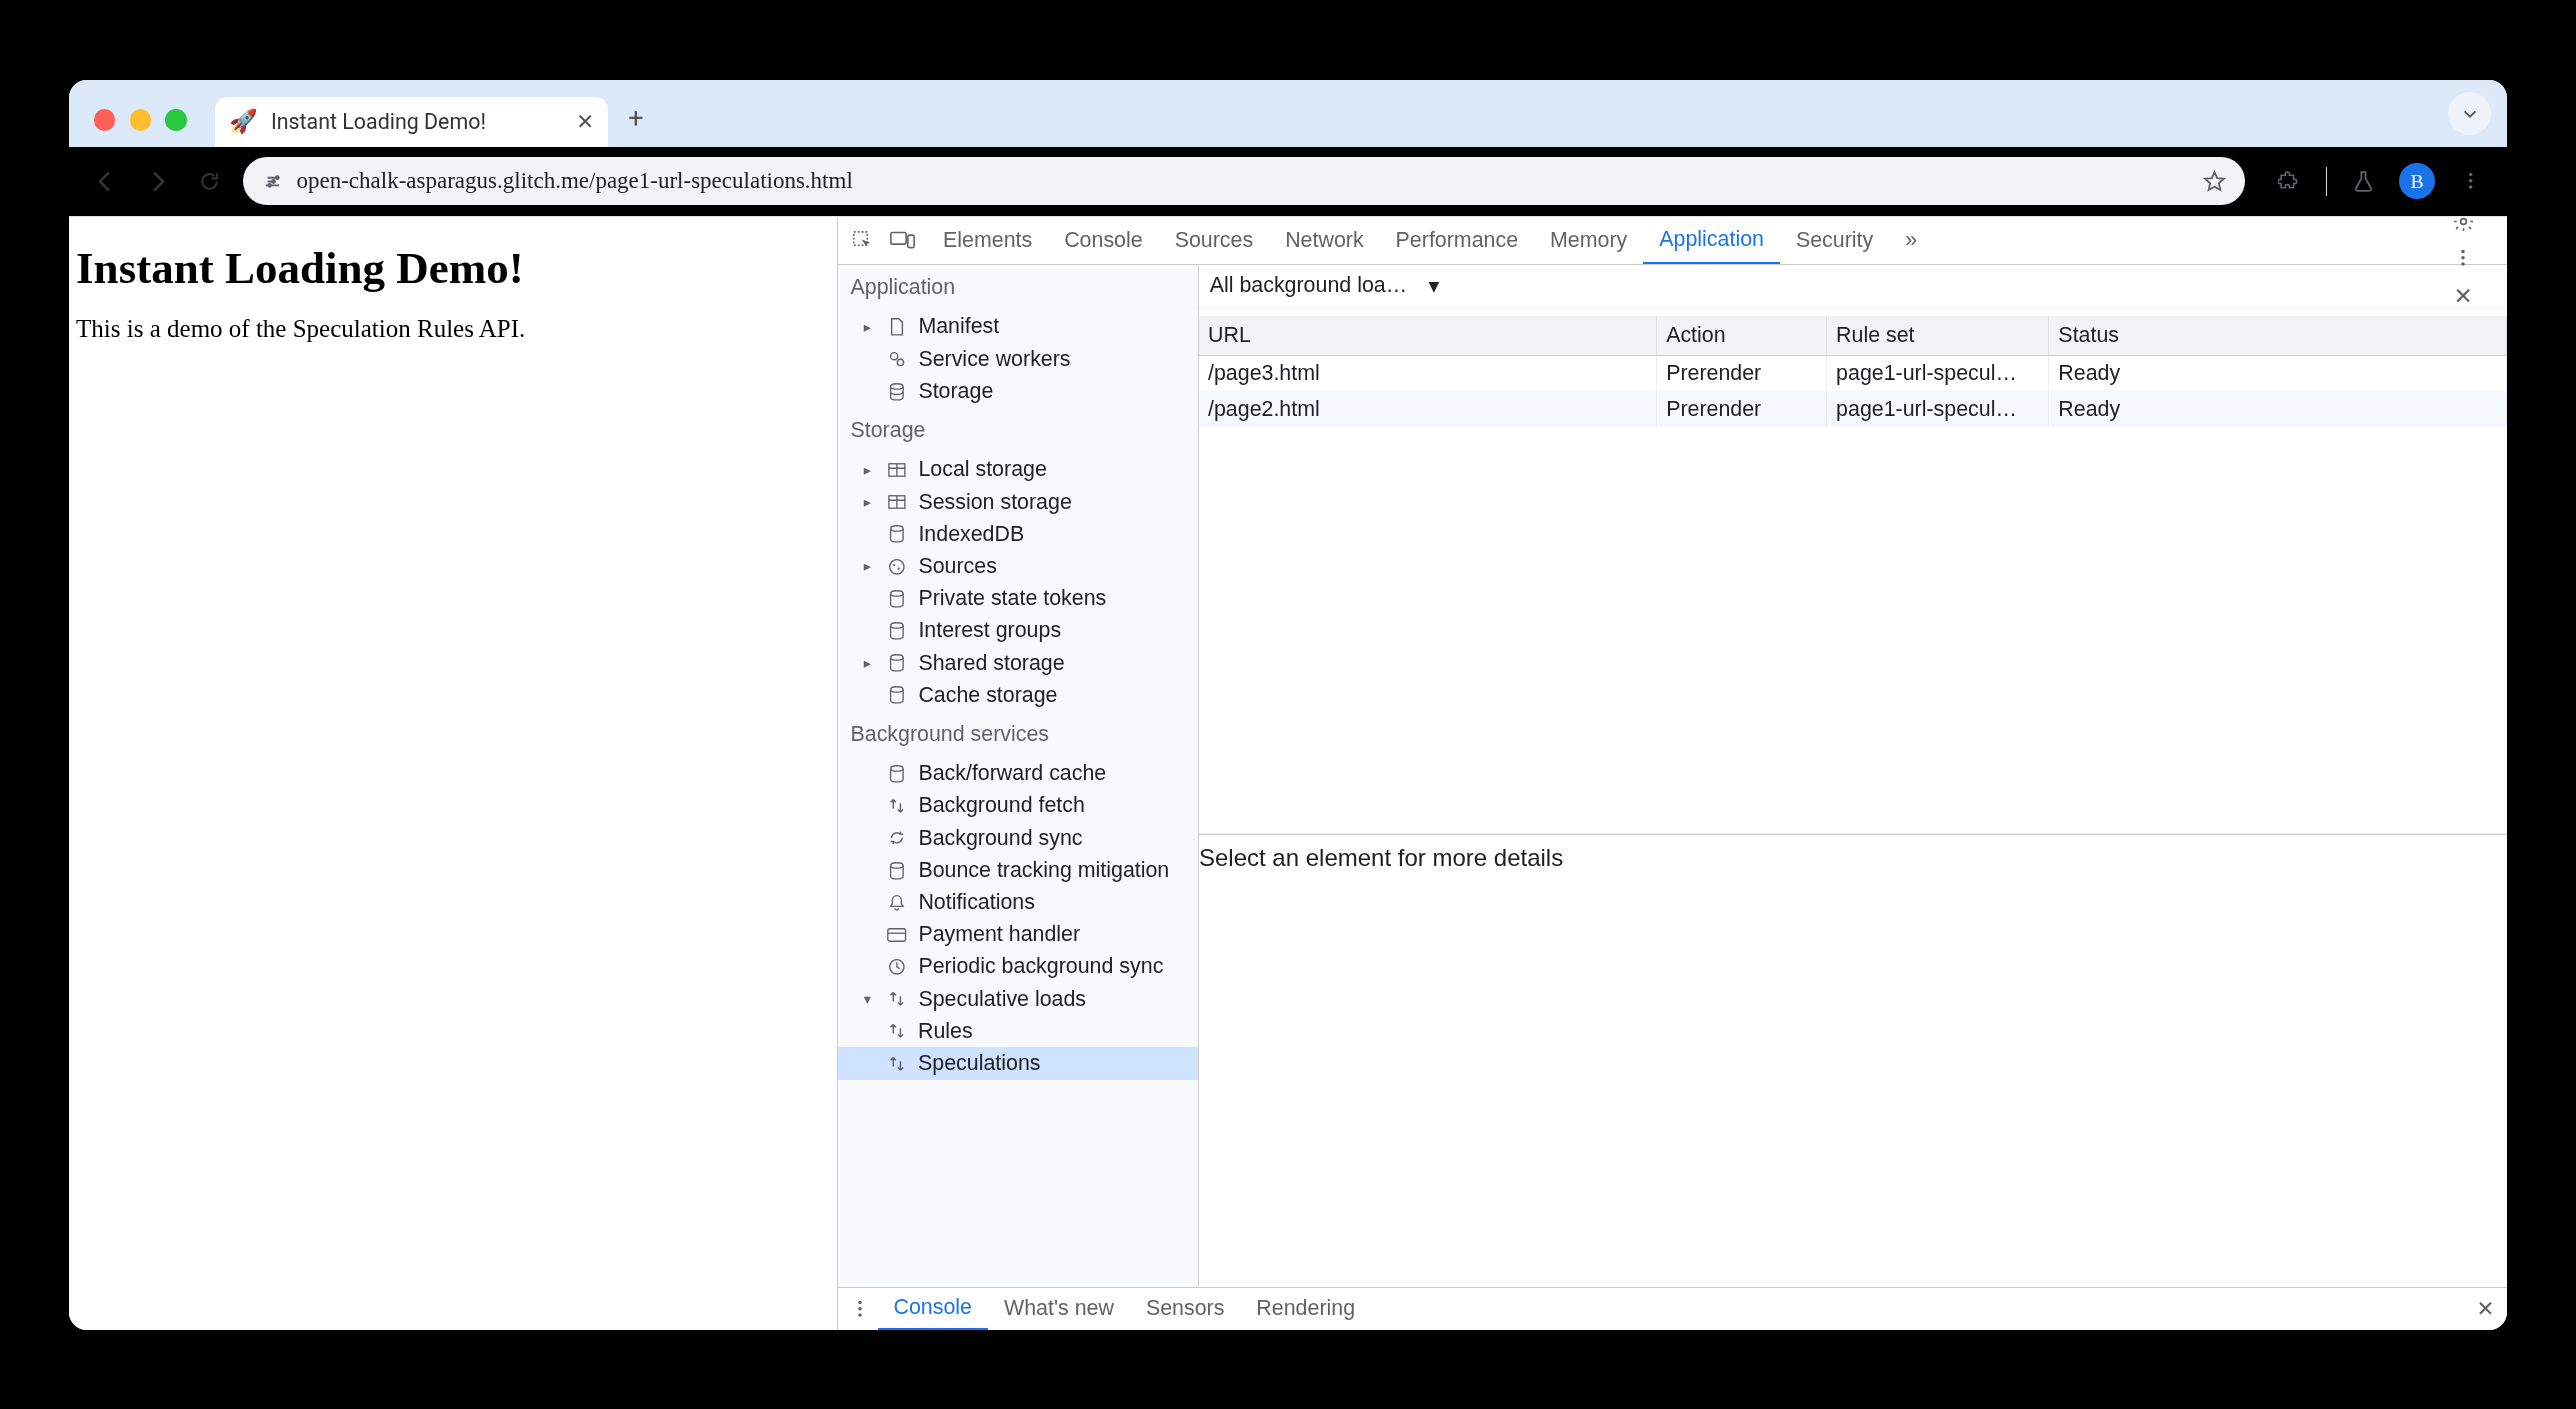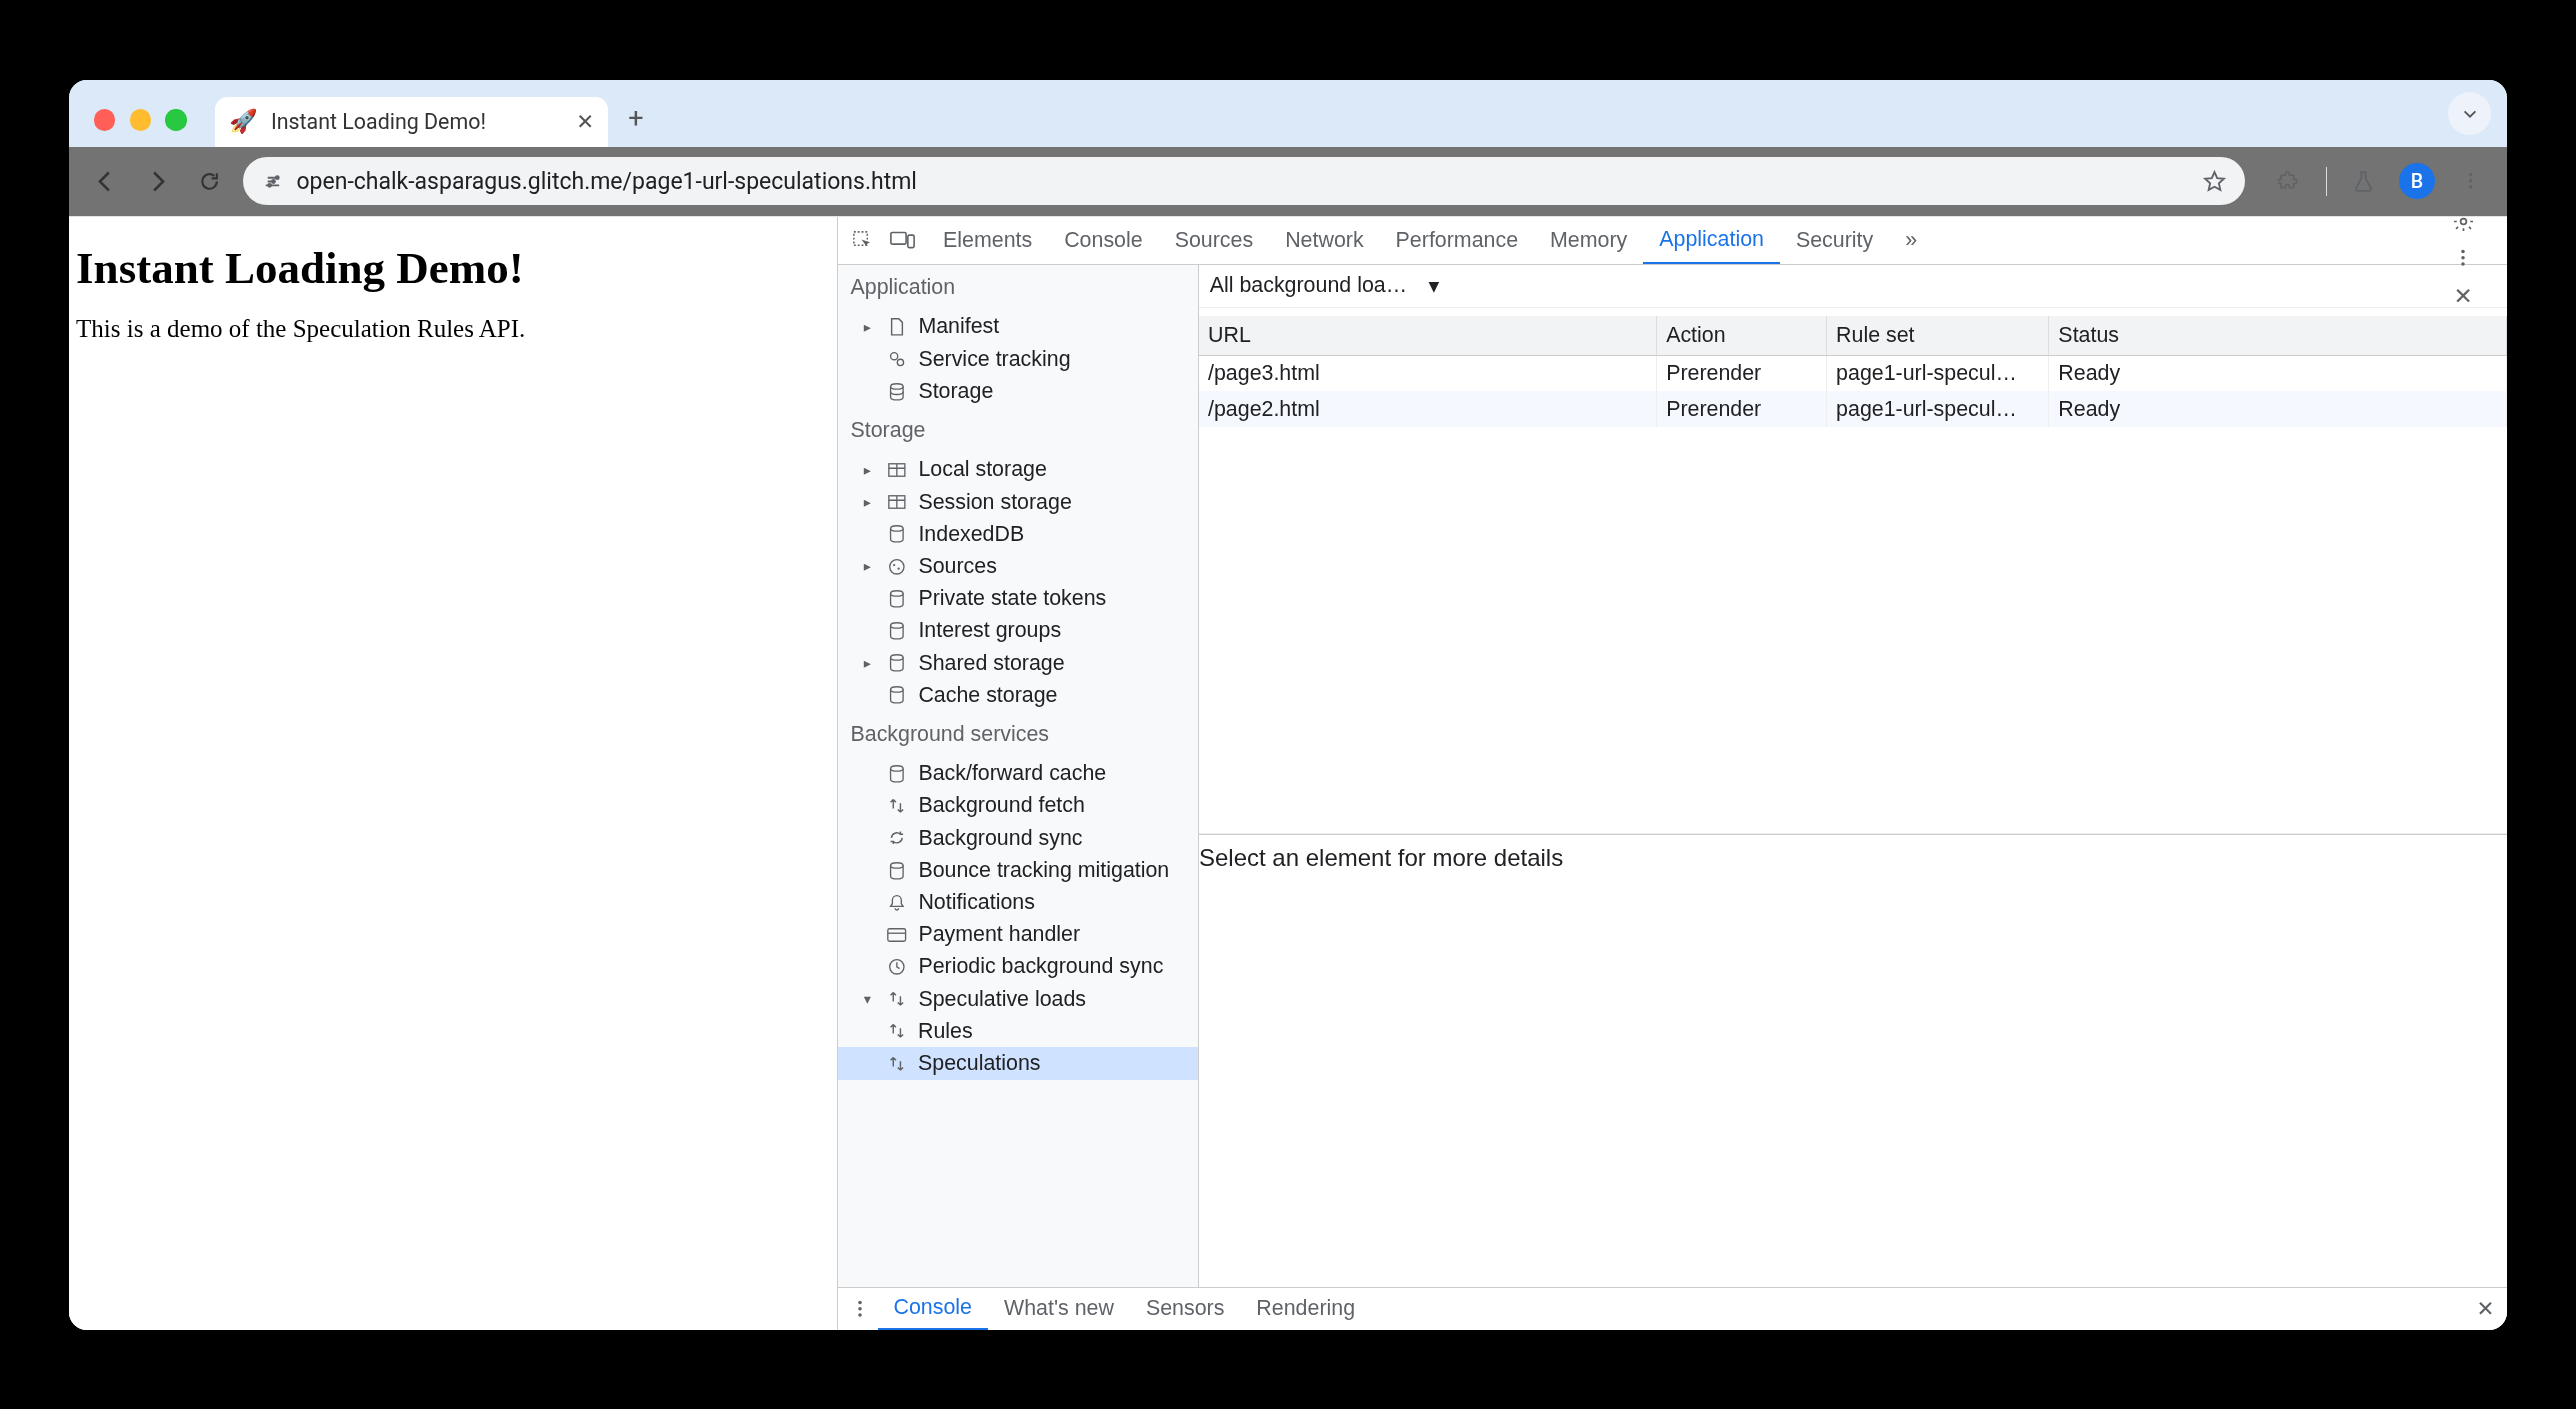--- a/index.html
+++ b/index.html
@@ -58,26 +58,27 @@
 .tab-title { flex: 1; white-space: nowrap; overflow: hidden; text-overflow: ellipsis; }
 .tab-close { font-size: 21.4px; color: #555; cursor: pointer; }
 .new-tab { margin-left: 19.7px; font-size: 27px; color: #555; padding-bottom: 12.5px; cursor: pointer; }
 .tab-strip-right { position: absolute; right: 16px; top: 12.5px; }
 .chevron-down-btn {
   width: 43px; height: 43px; border-radius: 50%; background: #eef3fb;
   display:flex; align-items:center; justify-content:center; color:#555; cursor:pointer;
 }
 .toolbar {
   height: 70px;
-  background: #737373;
+  background: #000000;
   border-bottom: 0.9px solid #e3e3e3;
   display: flex;
   align-items: center;
   padding: 0 18px;
   gap: 16px;
+  font-family: Liberation Serif, serif;
 }
 .tb-btn { width: 36px; height: 36px; display:flex; align-items:center; justify-content:center; color:#555; cursor:pointer; }
 .omnibox {
   flex: 1;
   height: 48px;
   border-radius: 24px;
   background: #f1f3f4;
   display: flex;
   align-items: center;
   padding: 0 18px;
@@ -343,21 +344,21 @@
               <span>Manifest</span>
             </div>
           <div class="sb-item lvl1">
               <span class="sb-caret"></span>
               <span class="sb-icon">
                 <svg width="19.7" height="19.7" viewBox="0 0 22 22">
                   <circle cx="8" cy="8" r="4" fill="none" stroke="#5f6368" stroke-width="1.5"></circle>
                   <circle cx="15" cy="15" r="3.5" fill="none" stroke="#5f6368" stroke-width="1.5"></circle>
                 </svg>
               </span>
-              <span>Service tracking</span>
+              <span>Service workers</span>
             </div>
           <div class="sb-item lvl1">
               <span class="sb-caret"></span>
               <span class="sb-icon">
                 <svg width="19.7" height="19.7" viewBox="0 0 22 22">
                   <ellipse cx="11" cy="5" rx="7" ry="3" fill="none" stroke="#5f6368" stroke-width="1.5"></ellipse>
                   <path d="M4 5v12c0 1.7 3.1 3 7 3s7-1.3 7-3V5" fill="none" stroke="#5f6368" stroke-width="1.5"></path>
                   <path d="M4 11c0 1.7 3.1 3 7 3s7-1.3 7-3" fill="none" stroke="#5f6368" stroke-width="1.5"></path>
                 </svg>
               </span>

